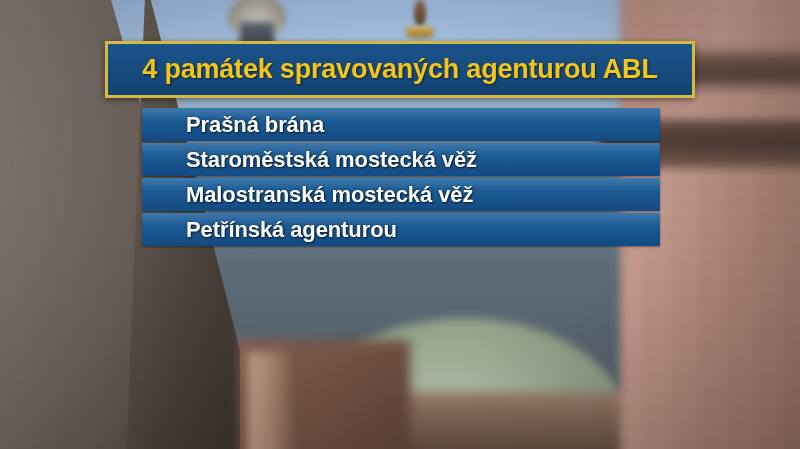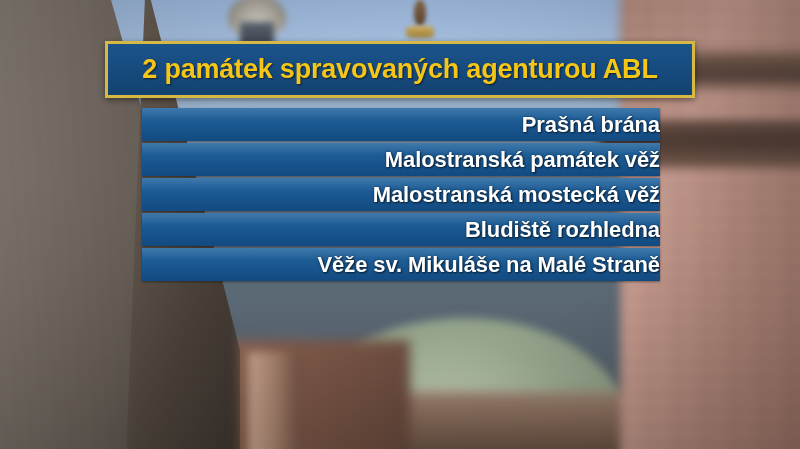--- a/index.html
+++ b/index.html
@@ -224,23 +224,24 @@
     display: flex;
     flex-direction: column;
     gap: 2px;
   }
   .list-row {
     position: relative;
     height: 33px;
     background: linear-gradient(180deg, #2a6aa2 0%, #1d5c95 35%, #17528a 70%, #124a80 100%);
     display: flex;
     align-items: center;
-    justify-content: flex-end;
+    justify-content: flex-start;
     box-shadow: 0 1px 2px rgba(0,0,0,0.40);
     overflow: hidden;
+    padding-left: 44px;
   }
   
   .list-row::after {
     content: "";
     position: absolute;
     left: 0; right: 0; top: 0;
     height: 40%;
     background: linear-gradient(180deg, rgba(255,255,255,0.10), rgba(255,255,255,0));
     pointer-events: none;
   }
@@ -273,34 +274,31 @@
     <div class="bg-brown-dark-l"></div>
     <div class="bg-brick-right"></div>
     <div class="bg-cornice-right2"></div>
     <div class="bg-cornice-right"></div>
     <div class="bg-tower-left"></div>
     <div class="bg-tower-left-dark"></div>
     <div class="bg-vignette"></div>
   </div>
 
   <div class="title-banner">
-    <div class="title-text">2 památek spravovaných agenturou ABL</div>
+    <div class="title-text">4 památek spravovaných agenturou ABL</div>
   </div>
 
   <div class="list-wrap">
     <div class="list-row">
       <span class="row-text">Prašná brána</span>
     </div>
     <div class="list-row">
-      <span class="row-text">Malostranská památek věž</span>
+      <span class="row-text">Staroměstská mostecká věž</span>
     </div>
     <div class="list-row">
       <span class="row-text">Malostranská mostecká věž</span>
     </div>
     <div class="list-row">
-      <span class="row-text">Bludiště rozhledna</span>
-    </div>
-    <div class="list-row">
-      <span class="row-text">Věže sv. Mikuláše na Malé Straně</span>
+      <span class="row-text">Petřínská agenturou</span>
     </div>
   </div>
 
 </div>
 
 </body></html>

